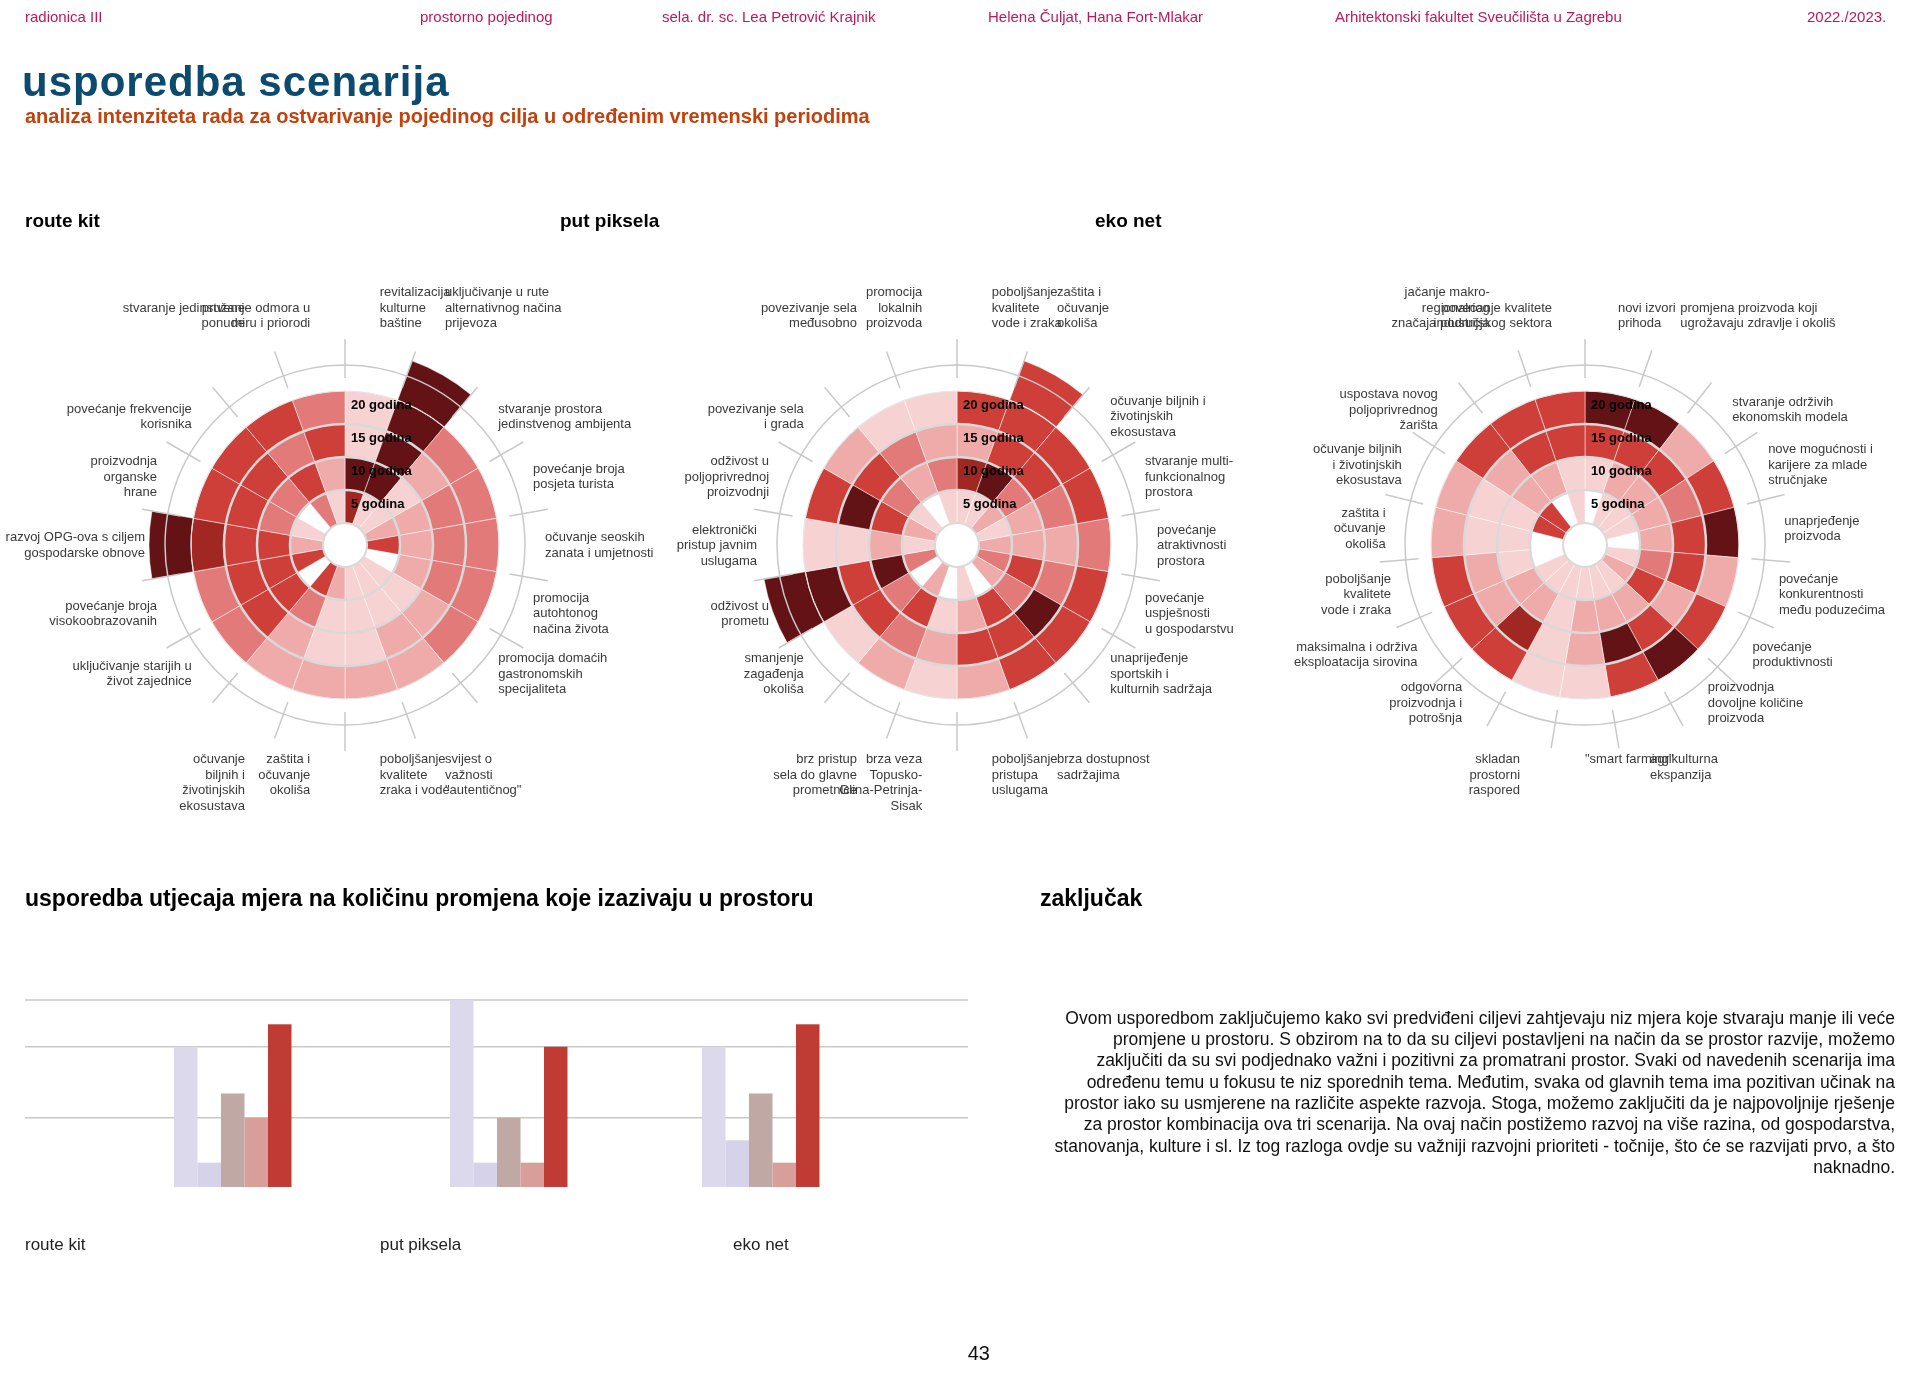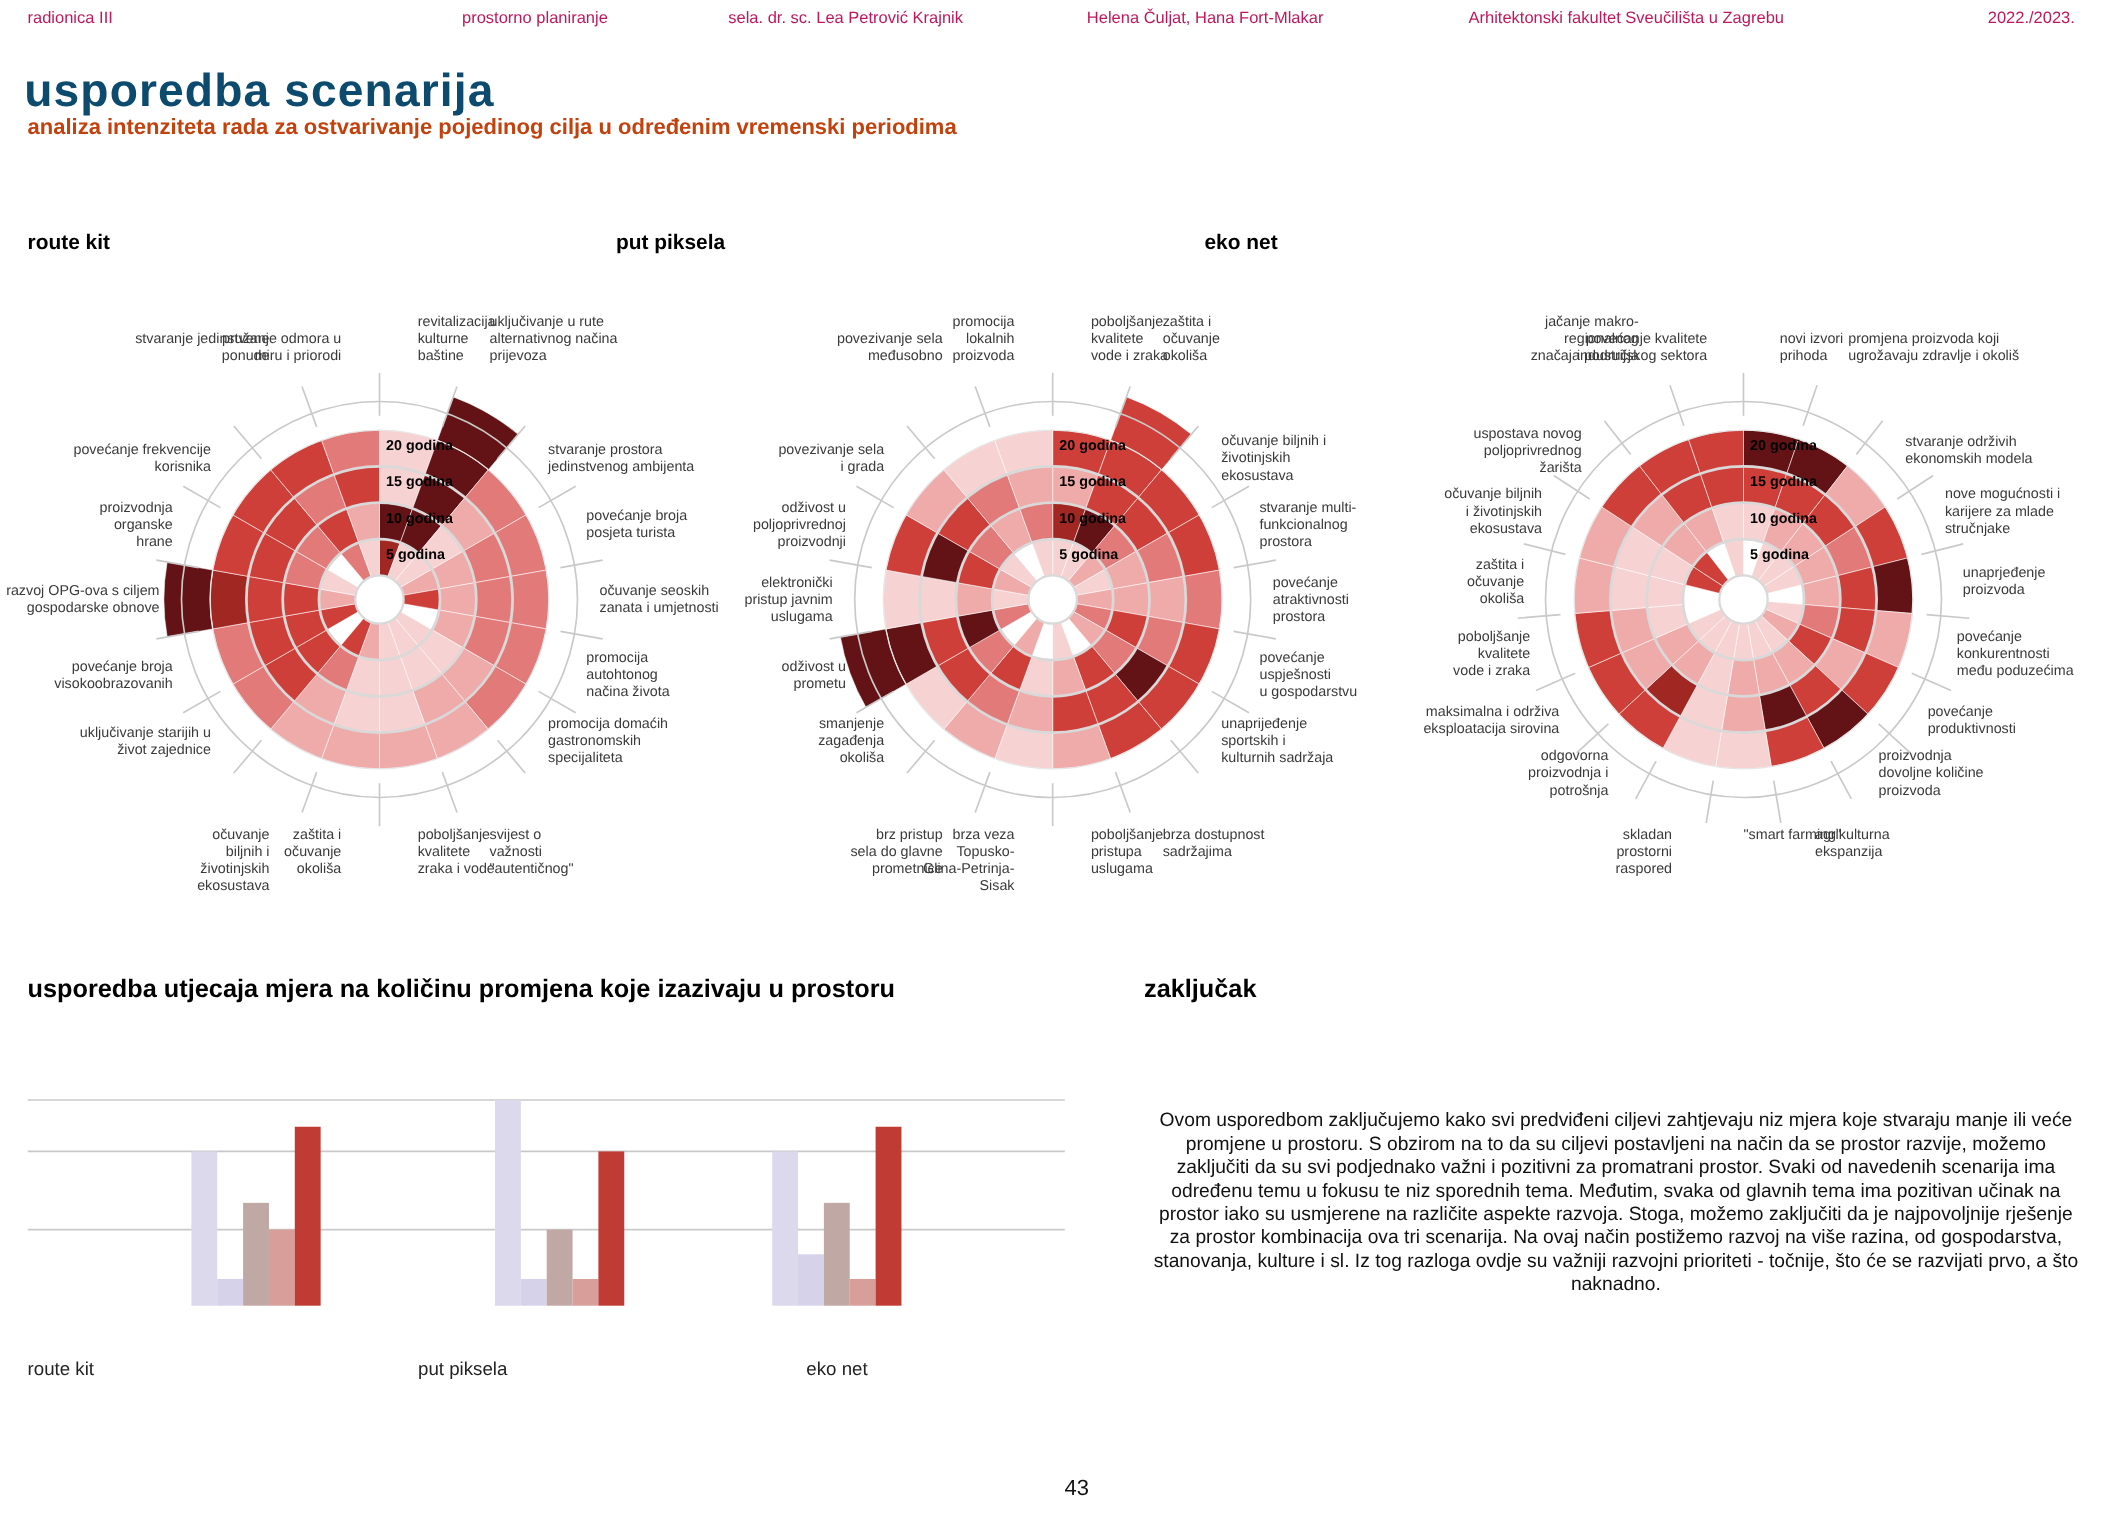--- a/index.html
+++ b/index.html
@@ -8,32 +8,32 @@
     font-family:"Liberation Sans","DejaVu Sans",sans-serif;color:#222;
     overflow:hidden;
   }
   .hdr-item{position:absolute;top:8px;font-size:15px;color:#be185d;white-space:nowrap;}
   .page-title{position:absolute;left:22px;top:30px;font-size:42px;font-weight:bold;color:#0c4a6e;letter-spacing:1px;}
   .page-subtitle{position:absolute;left:25px;top:105px;font-size:20px;font-weight:bold;color:#c2410c;}
   .chart-title{position:absolute;top:210px;font-size:19px;font-weight:bold;color:#000;}
   .section-title{position:absolute;top:885px;font-size:23px;font-weight:bold;color:#000;}
   .conclusion-text{
     position:absolute;left:1043px;top:990px;width:852px;
-    font-size:17.5px;line-height:1.22;color:#111;text-align:center;
+    font-size:17.5px;line-height:1.22;color:#111;text-align:right;
   }
   .page-number{position:absolute;left:930px;top:1342px;width:60px;text-align:right;font-size:20px;color:#111;}
   svg{position:absolute;}
   svg text{font-family:"Liberation Sans","DejaVu Sans",sans-serif;}
 </style>
 </head>
 <body>
 
 <div>
   <span class="hdr-item" style="left:25px">radionica III</span>
-  <span class="hdr-item" style="left:420px">prostorno planiranje</span>
+  <span class="hdr-item" style="left:420px">prostorno pojedinog</span>
   <span class="hdr-item" style="left:662px">sela. dr. sc. Lea Petrović Krajnik</span>
   <span class="hdr-item" style="left:988px">Helena Čuljat, Hana Fort-Mlakar</span>
   <span class="hdr-item" style="left:1335px">Arhitektonski fakultet Sveučilišta u Zagrebu</span>
   <span class="hdr-item" style="left:1807px">2022./2023.</span>
 </div>
 
 <h1 class="page-title">usporedba scenarija</h1>
 <div class="page-subtitle">analiza intenziteta rada za ostvarivanje pojedinog cilja u određenim vremenski periodima</div>
 
 <div class="chart-title" style="left:25px">route kit</div>

